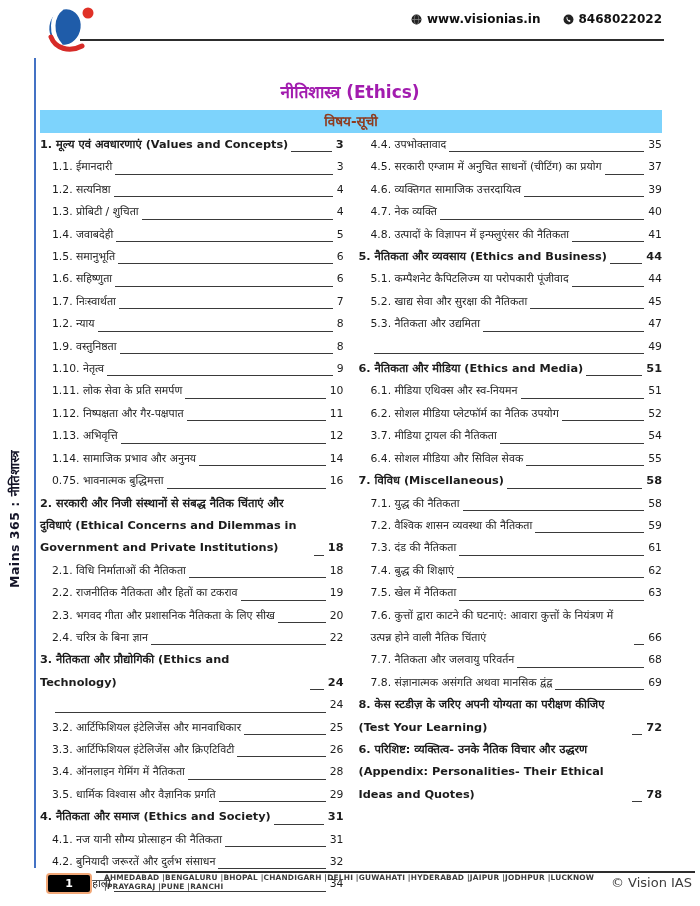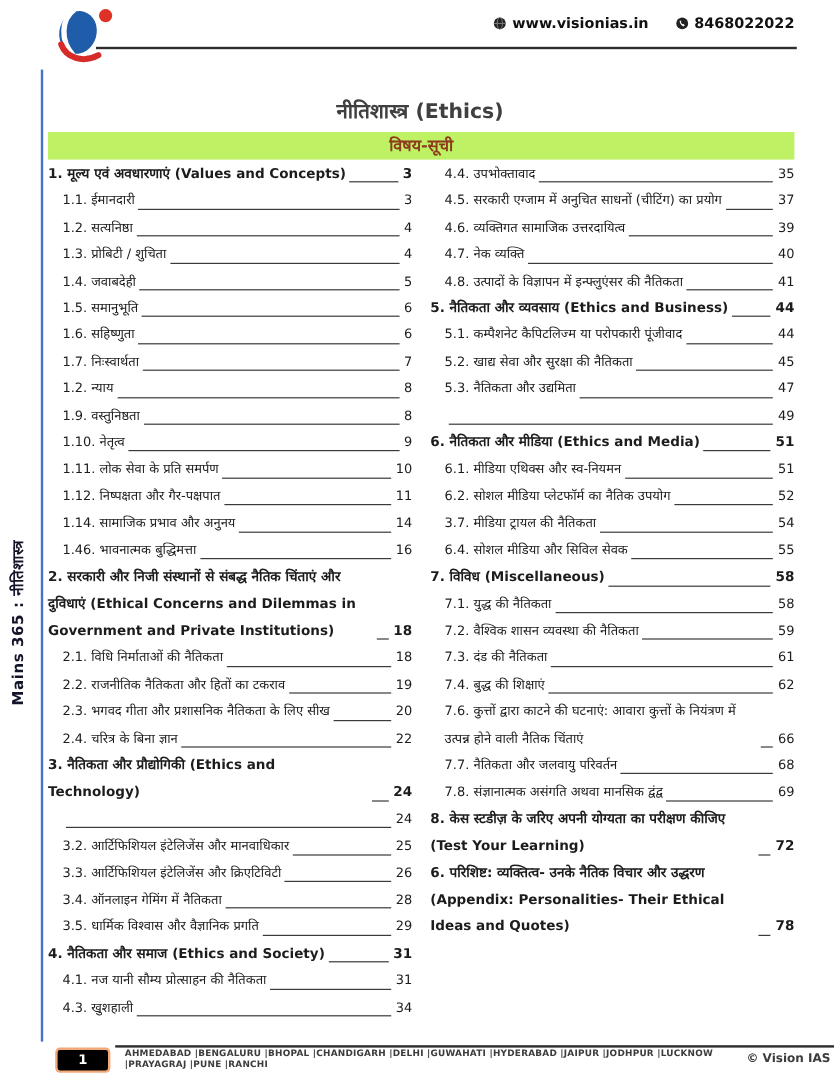--- a/index.html
+++ b/index.html
@@ -12,39 +12,39 @@
   .header-rule { position:absolute; top:39px; left:80px; right:36px; height:2px; background:#2d2d2d; }
   .header-right { position:absolute; top:12px; right:38px; display:flex; align-items:center; gap:22px; font-size:12px; font-weight:bold; color:#111; }
   .hdr-item { display:flex; align-items:center; gap:5px; }
   .hdr-icon { width:11px; height:11px; display:inline-block; }
 
   
   .side-rule { position:absolute; left:34px; top:58px; bottom:38px; width:2px; background:#4472C4; }
   .side-text { position:absolute; left:6px; top:338px; height:250px; writing-mode:vertical-rl; transform:rotate(180deg); font-weight:bold; font-size:12.5px; color:#141428; white-space:nowrap; letter-spacing:0.5px; }
 
   
-  .doc-title { position:absolute; top:80px; left:0; right:0; text-align:center; font-size:17px; font-weight:bold; color:#404040; }
-  .banner { position:absolute; top:110px; left:40px; right:38px; background:#bef264; color:#8E3B1E; font-weight:bold; font-size:13.5px; text-align:center; padding:2px 0 3px 0; }
+  .doc-title { position:absolute; top:80px; left:0; right:0; text-align:center; font-size:17px; font-weight:bold; color:#a21caf; }
+  .banner { position:absolute; top:110px; left:40px; right:38px; background:#7dd3fc; color:#8E3B1E; font-weight:bold; font-size:13.5px; text-align:center; padding:2px 0 3px 0; }
 
   
   .toc-wrap { position:absolute; top:134px; left:40px; right:38px; display:flex; gap:15px; }
   .toc-col { flex:1 1 0; min-width:0; }
   .toc-item { display:flex; align-items:flex-end; line-height:22.4px; font-size:10.8px; }
   .toc-item.lvl1 { font-weight:bold; font-size:11.3px; }
   .toc-item.lvl2 { padding-left:12px; }
   .toc-label { flex:0 1 auto; }
   .toc-leader { flex:1 1 14px; min-width:10px; border-bottom:1.3px solid #3a3a3a; margin:0 3px 4px 3px; }
   .toc-page { flex:0 0 auto; padding-left:1px; }
 
   
   .footer-rule { position:absolute; left:96px; right:5px; bottom:33px; height:2px; background:#2d2d2d; }
   .page-badge { position:absolute; left:46px; bottom:12px; width:46px; height:21px; background:#000; border:2px solid #F2A878; border-radius:4px; color:#fff; font-size:11px; font-weight:bold; text-align:center; line-height:17px; }
   .footer-row { position:absolute; left:104px; right:8px; bottom:15px; display:flex; justify-content:space-between; align-items:center; }
   .cities { font-size:7.4px; font-weight:bold; color:#3c3c3c; letter-spacing:0.2px; }
-  .copyright { font-size:10px; font-weight:bold; color:#3c3c3c; padding-left:8px; white-space:nowrap; }
+  .copyright { font-size:13px; font-weight:normal; color:#3c3c3c; padding-left:8px; white-space:nowrap; }
 </style>
 </head>
 <body>
 
 <div class="page">
 
   <svg class="logo" viewBox="0 0 62 50">
     <ellipse cx="27" cy="23" rx="15.5" ry="18" fill="#1F5CA9" transform="rotate(16 27 23)"></ellipse>
     <path d="M24 4 C 13 12, 12 30, 23 42" stroke="#ffffff" stroke-width="4.5" fill="none"></path>
     <circle cx="50" cy="9" r="5.5" fill="#E03127"></circle>
@@ -136,26 +136,31 @@
       <span class="toc-label">1.11. लोक सेवा के प्रति समर्पण</span>
       <span class="toc-leader"></span>
       <span class="toc-page">10</span>
     </div>
         <div class="toc-item lvl2">
       <span class="toc-label">1.12. निष्पक्षता और गैर-पक्षपात</span>
       <span class="toc-leader"></span>
       <span class="toc-page">11</span>
     </div>
         <div class="toc-item lvl2">
+      <span class="toc-label">1.13. अभिवृत्ति</span>
+      <span class="toc-leader"></span>
+      <span class="toc-page">12</span>
+    </div>
+        <div class="toc-item lvl2">
       <span class="toc-label">1.14. सामाजिक प्रभाव और अनुनय</span>
       <span class="toc-leader"></span>
       <span class="toc-page">14</span>
     </div>
         <div class="toc-item lvl2">
-      <span class="toc-label">1.46. भावनात्मक बुद्धिमत्ता</span>
+      <span class="toc-label">0.75. भावनात्मक बुद्धिमत्ता</span>
       <span class="toc-leader"></span>
       <span class="toc-page">16</span>
     </div>
         <div class="toc-item lvl1">
       <span class="toc-label">2. सरकारी और निजी संस्थानों से संबद्ध नैतिक चिंताएं और दुविधाएं (Ethical Concerns and Dilemmas in Government and Private Institutions)</span>
       <span class="toc-leader"></span>
       <span class="toc-page">18</span>
     </div>
         <div class="toc-item lvl2">
       <span class="toc-label">2.1. विधि निर्माताओं की नैतिकता</span>
@@ -208,20 +213,25 @@
     </div>
         <div class="toc-item lvl1">
       <span class="toc-label">4. नैतिकता और समाज (Ethics and Society)</span>
       <span class="toc-leader"></span>
       <span class="toc-page">31</span>
     </div>
         <div class="toc-item lvl2">
       <span class="toc-label">4.1. नज यानी सौम्य प्रोत्साहन की नैतिकता</span>
       <span class="toc-leader"></span>
       <span class="toc-page">31</span>
+    </div>
+        <div class="toc-item lvl2">
+      <span class="toc-label">4.2. बुनियादी जरूरतें और दुर्लभ संसाधन</span>
+      <span class="toc-leader"></span>
+      <span class="toc-page">32</span>
     </div>
         <div class="toc-item lvl2">
       <span class="toc-label">4.3. खुशहाली</span>
       <span class="toc-leader"></span>
       <span class="toc-page">34</span>
     </div>
       </div>
     <div class="toc-col">
         <div class="toc-item lvl2">
       <span class="toc-label">4.4. उपभोक्तावाद</span>
@@ -314,20 +324,25 @@
     </div>
         <div class="toc-item lvl2">
       <span class="toc-label">7.3. दंड की नैतिकता</span>
       <span class="toc-leader"></span>
       <span class="toc-page">61</span>
     </div>
         <div class="toc-item lvl2">
       <span class="toc-label">7.4. बुद्ध की शिक्षाएं</span>
       <span class="toc-leader"></span>
       <span class="toc-page">62</span>
+    </div>
+        <div class="toc-item lvl2">
+      <span class="toc-label">7.5. खेल में नैतिकता</span>
+      <span class="toc-leader"></span>
+      <span class="toc-page">63</span>
     </div>
         <div class="toc-item lvl2">
       <span class="toc-label">7.6. कुत्तों द्वारा काटने की घटनाएं: आवारा कुत्तों के नियंत्रण में उत्पन्न होने वाली नैतिक चिंताएं</span>
       <span class="toc-leader"></span>
       <span class="toc-page">66</span>
     </div>
         <div class="toc-item lvl2">
       <span class="toc-label">7.7. नैतिकता और जलवायु परिवर्तन</span>
       <span class="toc-leader"></span>
       <span class="toc-page">68</span>

